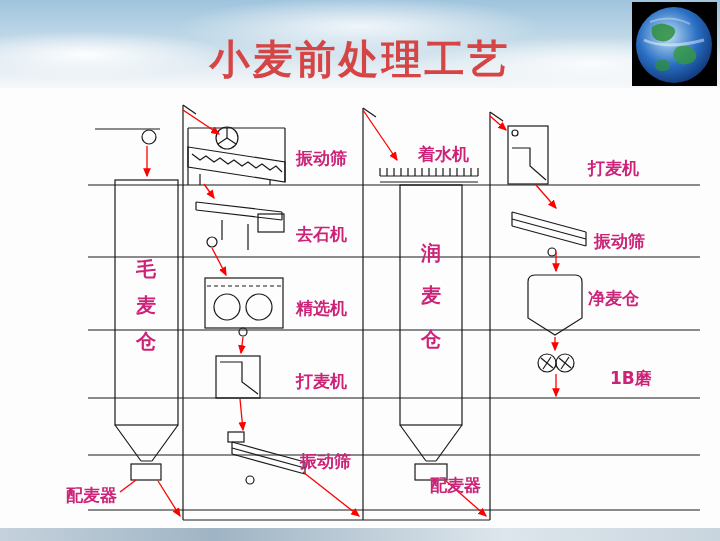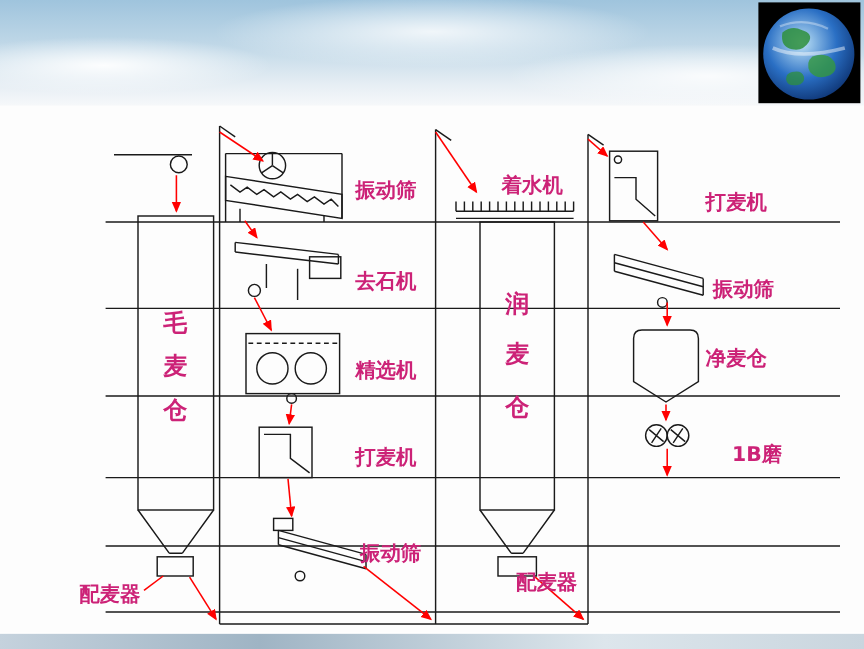--- a/index.html
+++ b/index.html
@@ -24,20 +24,21 @@
   .r{stroke:var(--arrow);stroke-width:1.3;fill:none;}
   text.lbl{fill:var(--label);font:bold 17px "DejaVu Sans",sans-serif;}
   text.bin{fill:var(--label);font:bold 20px "DejaVu Sans",sans-serif;text-anchor:middle;}
 </style>
 </head>
 <body>
 
 <div class="slide">
 
   <div class="sky"></div>
+  <div class="title">小麦前处理工艺</div>
 
   <div class="earth">
     <svg width="85" height="84" viewBox="0 0 85 84">
       <defs>
         <radialGradient id="gb" cx="42%" cy="38%" r="70%">
           <stop offset="0%" stop-color="#bfe3f7"></stop>
           <stop offset="55%" stop-color="#2a6fc4"></stop>
           <stop offset="100%" stop-color="#0b2e6b"></stop>
         </radialGradient>
       </defs>

